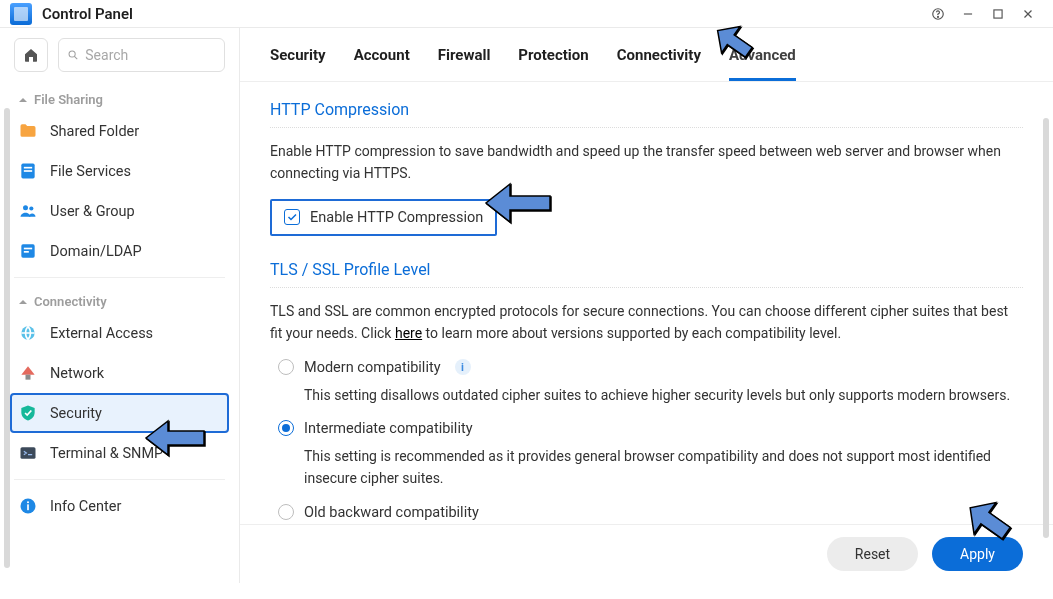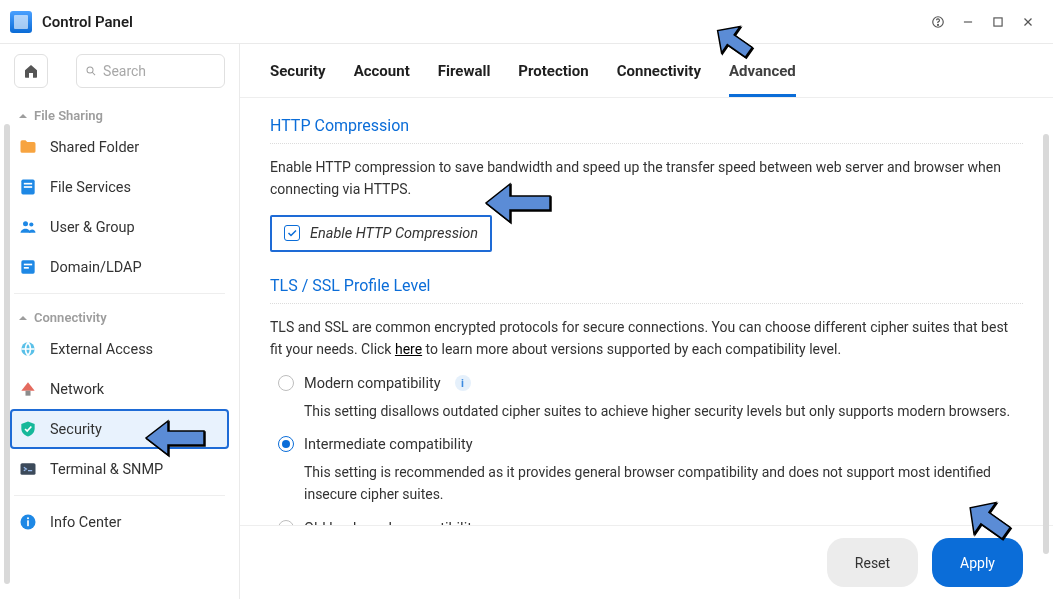--- a/index.html
+++ b/index.html
@@ -1,32 +1,32 @@
 <!DOCTYPE html>
 <html><head>
 <meta charset="utf-8">
 <style>
   * { box-sizing: border-box; margin: 0; padding: 0; font-family: -apple-system, BlinkMacSystemFont, "Segoe UI", Roboto, Helvetica, Arial, sans-serif; }
   body { width: 1053px; height: 599px; background: #fff; overflow: hidden; position: relative; }
 
   
-  .titlebar { display: flex; align-items: center; height: 44px; padding: 0 10px; border-bottom: 1px solid #eaeaea; }
+  .titlebar { display: flex; align-items: center; height: 28px; padding: 0 10px; border-bottom: 1px solid #eaeaea; }
   .titlebar .app-icon { width: 22px; height: 22px; margin-right: 10px; background: linear-gradient(#4aa0ff,#0a6bd6); border-radius: 3px; position:relative; }
   .titlebar .app-icon::after{content:"";position:absolute;inset:4px;background:rgba(255,255,255,.6);border-radius:1px;}
   .titlebar .title { font-weight: 600; font-size: 15px; color: #1f1f1f; }
   .titlebar .spacer { flex: 1; }
   .titlebar .win-btn { width: 30px; height: 30px; display: flex; align-items: center; justify-content: center; color: #555; cursor: pointer; }
   .titlebar .win-btn svg { width: 14px; height: 14px; }
 
   
   .main { display: flex; height: calc(100% - 44px); }
 
   
   .sidebar { width: 240px; border-right: 1px solid #eaeaea; padding-top: 10px; position: relative; }
-  .side-top { display: flex; align-items: flex-start; padding: 0 14px 10px 14px; gap: 28px; }
+  .side-top { display: flex; align-items: flex-start; padding: 0 14px 10px 14px; gap: 10px; }
   .home-btn { width: 34px; height: 34px; border: 1px solid #e0e0e0; border-radius: 6px; display: flex; align-items: center; justify-content: center; cursor:pointer; color:#555;}
   .home-btn svg{width:16px;height:16px;}
   .search-wrap { flex: 1; height: 34px; border: 1px solid #e0e0e0; border-radius: 6px; display: flex; align-items: center; padding: 0 8px; color: #9e9e9e; }
   .search-wrap svg{width:14px;height:14px;margin-right:6px;}
   .search-wrap input { border: none; outline: none; width: 100%; font-size: 14px; color: #333; }
   .search-wrap input::placeholder{color:#a8a8a8;}
 
   .side-group-head { display: flex; align-items: center; padding: 10px 18px 4px 18px; color: #9d9d9d; font-size: 13px; font-weight: 600; cursor:pointer; gap:6px;}
   .side-group-head svg{width:10px;height:10px;}
 
@@ -40,35 +40,35 @@
   .content { flex: 1; display: flex; flex-direction: column; position: relative; }
   .tabs { display: flex; gap: 28px; padding: 18px 30px 0 30px; border-bottom: 1px solid #eee; }
   .tab { font-size: 15px; font-weight: 700; color: #1f1f1f; padding-bottom: 14px; cursor: pointer; white-space:nowrap; }
   .tab.active { color: #404040; border-bottom: 3px solid #0b6dd8; }
 
   .scroll { flex: 1; overflow-y: auto; padding: 18px 30px 10px 30px; position:relative; }
   .sec-head { color: #0b6dd8; font-size: 16px; font-weight: 400; padding-bottom: 8px; border-bottom: 1px dotted #dcdcdc; margin-bottom: 12px; }
   .sec-desc { color: #333; font-size: 14px; line-height: 1.6; margin-bottom: 14px; }
   .sec-desc a{color:#000000;text-decoration:underline;cursor:pointer;}
 
-  .check-row { display: inline-flex; align-items: center; gap: 10px; padding: 8px 12px; border: 2px solid #1e6bd6; border-radius: 2px; margin-bottom: 24px; cursor:pointer;font-style:italic;}
+  .check-row { display: inline-flex; align-items: center; gap: 10px; padding: 8px 12px; border: 2px solid #1e6bd6; border-radius: 2px; margin-bottom: 24px; cursor:pointer;}
   .checkbox { width: 16px; height: 16px; border: 1.5px solid #0b6dd8; border-radius: 3px; display:flex;align-items:center;justify-content:center; }
   .checkbox.checked svg{width:12px;height:12px;color:#0b6dd8;}
   .check-row .clabel{font-size:14.5px;color:#333;}
 
   .radio-row { display: flex; align-items: center; gap: 10px; margin: 10px 0 8px 8px; cursor:pointer;}
   .radio { width: 16px; height: 16px; border: 1.5px solid #bdbdbd; border-radius: 50%; display:flex;align-items:center;justify-content:center; }
   .radio.selected { border-color: #0b6dd8; }
   .radio.selected::after{content:"";width:8px;height:8px;background:#0b6dd8;border-radius:50%;}
   .radio-row .rlabel{font-size:14.5px;color:#333;}
   .info-badge{width:16px;height:16px;border-radius:50%;background:#e5f0fb;color:#3b8ae0;font-size:11px;font-weight:700;display:flex;align-items:center;justify-content:center;margin-left:4px;}
   .radio-desc{font-size:14px;color:#333;line-height:1.6;margin:0 0 14px 34px;}
 
   .footer { display: flex; justify-content: flex-end; gap: 14px; padding: 12px 30px; border-top: 1px solid #eee; }
-  .btn { height: 49px; padding: 0 28px; border-radius: 17px; font-size: 14px; border: none; cursor: pointer; }
+  .btn { height: 34px; padding: 0 28px; border-radius: 17px; font-size: 14px; border: none; cursor: pointer; }
   .btn-reset { background: #ececec; color: #333; }
   .btn-apply { background: #0b6dd8; color: #fff; }
 
   
   .scrollbar-right{position:absolute;right:4px;top:90px;width:6px;height:420px;background:#d9d9d9;border-radius:3px;}
   .sidebar-scroll{position:absolute;left:4px;top:80px;width:6px;height:460px;background:#d9d9d9;border-radius:3px;}
 
   
   .arrow { position: absolute; z-index: 50; pointer-events:none; }
   .arrow svg { filter: drop-shadow(1px 1px 0 #000); }

